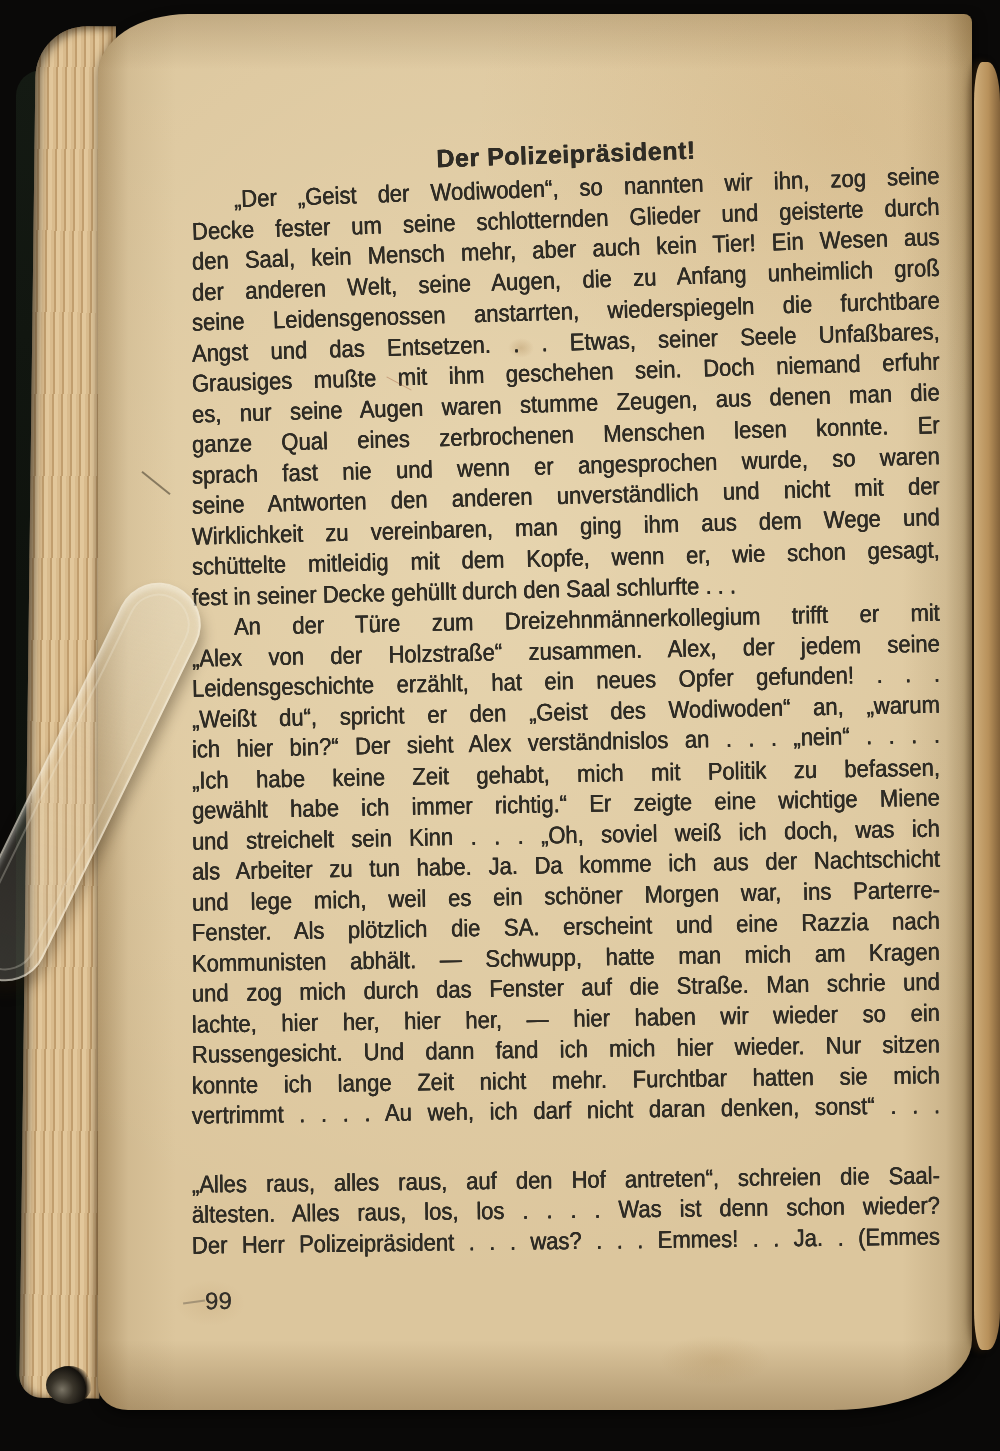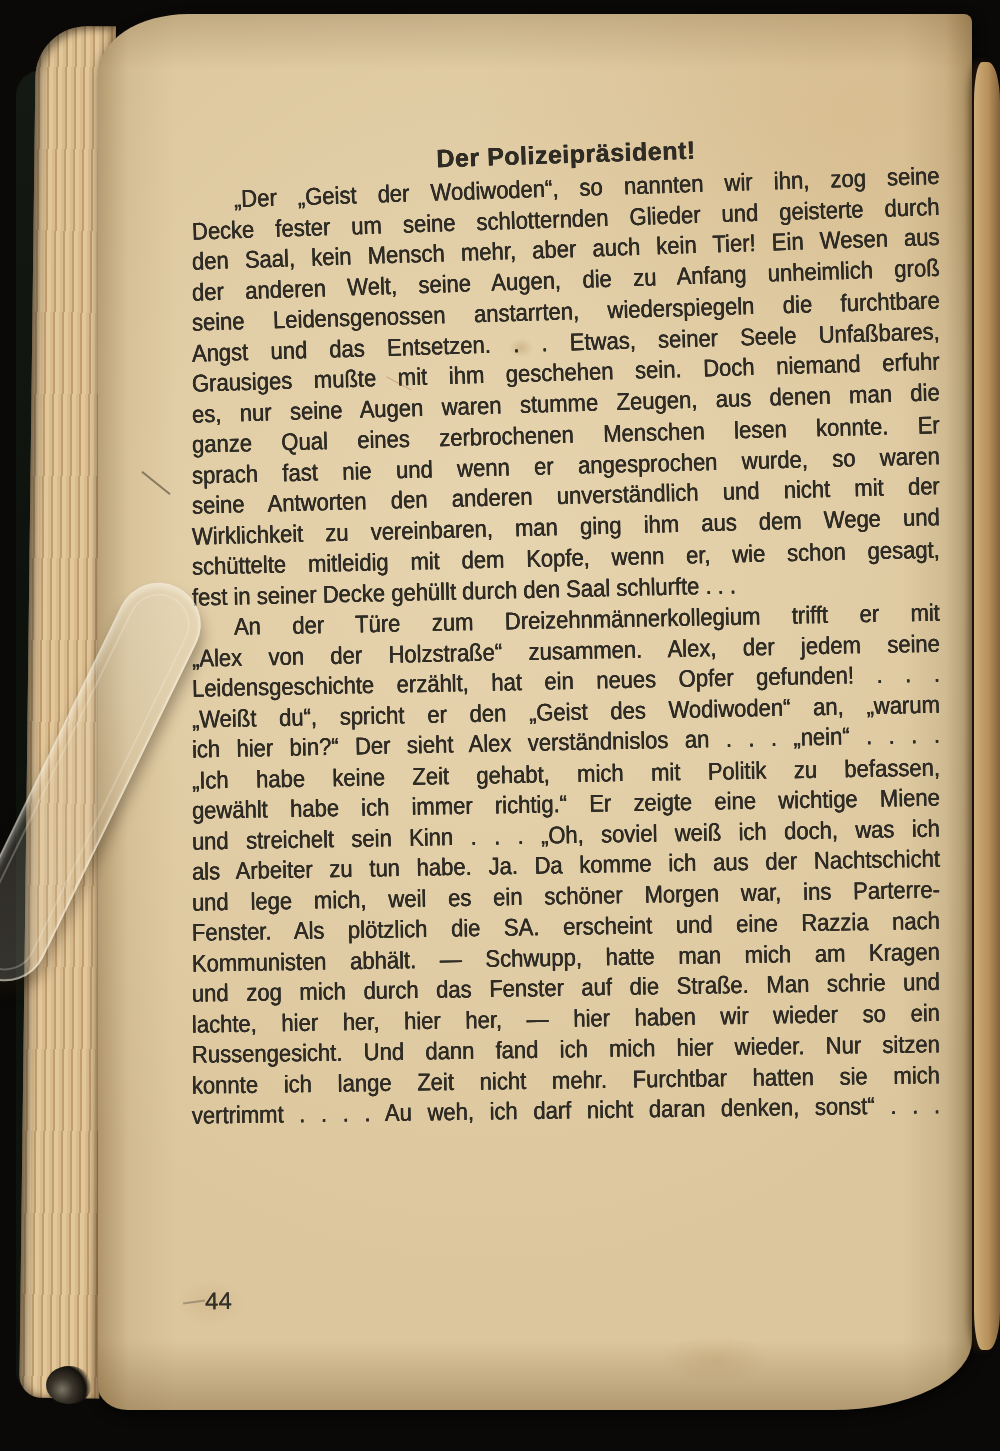--- a/index.html
+++ b/index.html
@@ -166,21 +166,26 @@
     <div class="line rF">und lege mich, weil es ein schöner Morgen war, ins Parterre-</div>
     <div class="line rG">Fenster. Als plötzlich die SA. erscheint und eine Razzia nach</div>
     <div class="line rG">Kommunisten abhält. — Schwupp, hatte man mich am Kragen</div>
     <div class="line rG">und zog mich durch das Fenster auf die Straße. Man schrie und</div>
     <div class="line rG">lachte, hier her, hier her, — hier haben wir wieder so ein</div>
     <div class="line rH">Russengesicht. Und dann fand ich mich hier wieder. Nur sitzen</div>
     <div class="line rH">konnte ich lange Zeit nicht mehr. Furchtbar hatten sie mich</div>
     <div class="line rH">vertrimmt . . . .  Au weh, ich darf nicht daran denken, sonst“ . . .</div>
   </div>
 
+  <div class="para gap">
+    <div class="line rI">„Alles raus, alles raus, auf den Hof antreten“, schreien die Saal-</div>
+    <div class="line rI">ältesten. Alles raus, los, los . . . .  Was ist denn schon wieder?</div>
+    <div class="line rI">Der Herr Polizeipräsident . . .  was? . . .  Emmes! . .  Ja. .  (Emmes</div>
+  </div>
 </div>
 
 <div class="pagenum-dash"></div>
-<div class="pagenum">44</div>
+<div class="pagenum">99</div>
 
 <div class="plastic-strip"></div>
 <div class="scratch"></div>
 <div class="fiber"></div>
 <div class="glint"></div>
 
 </body></html>

